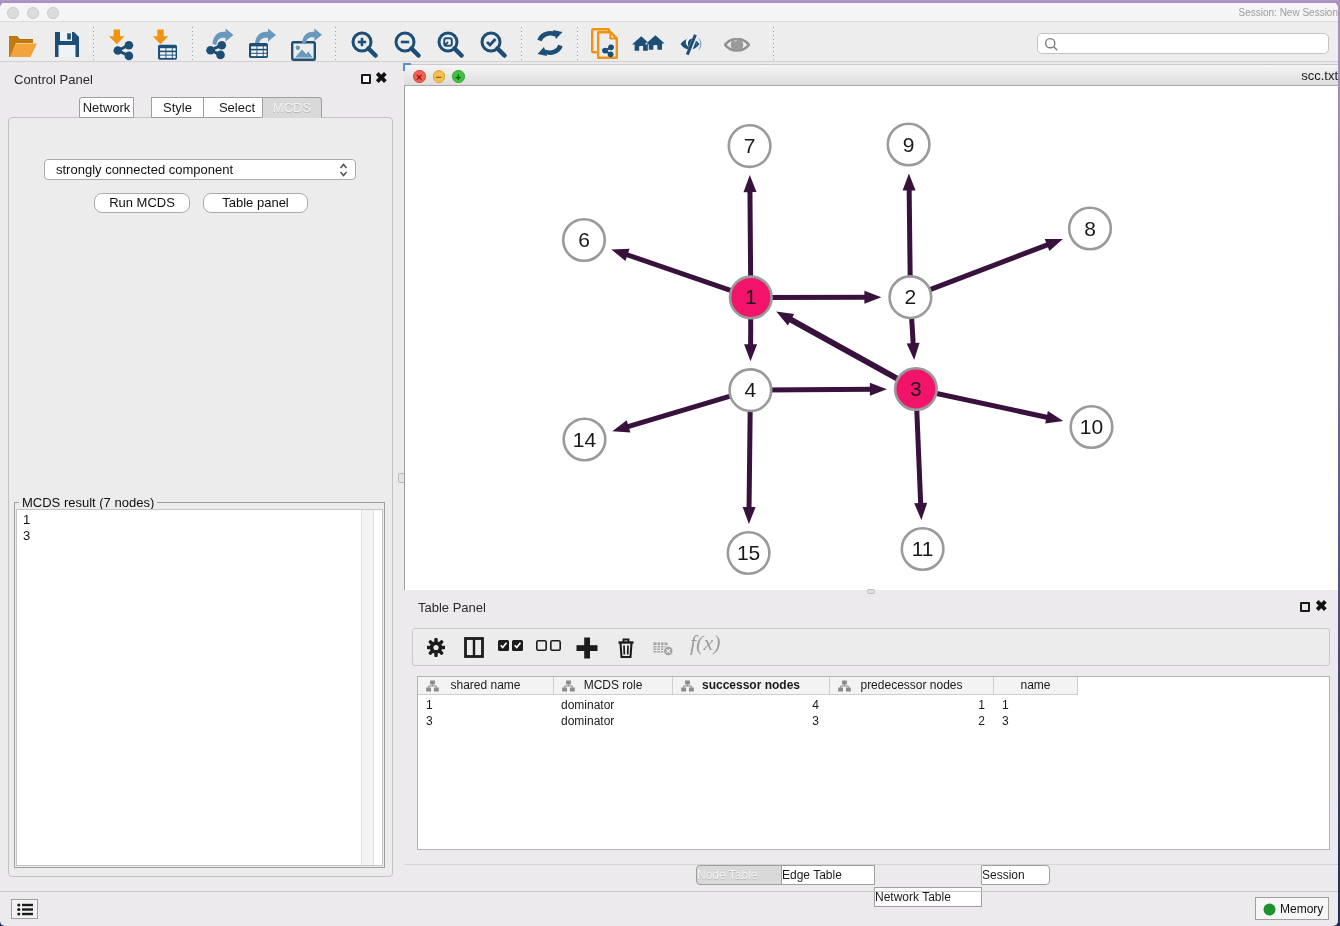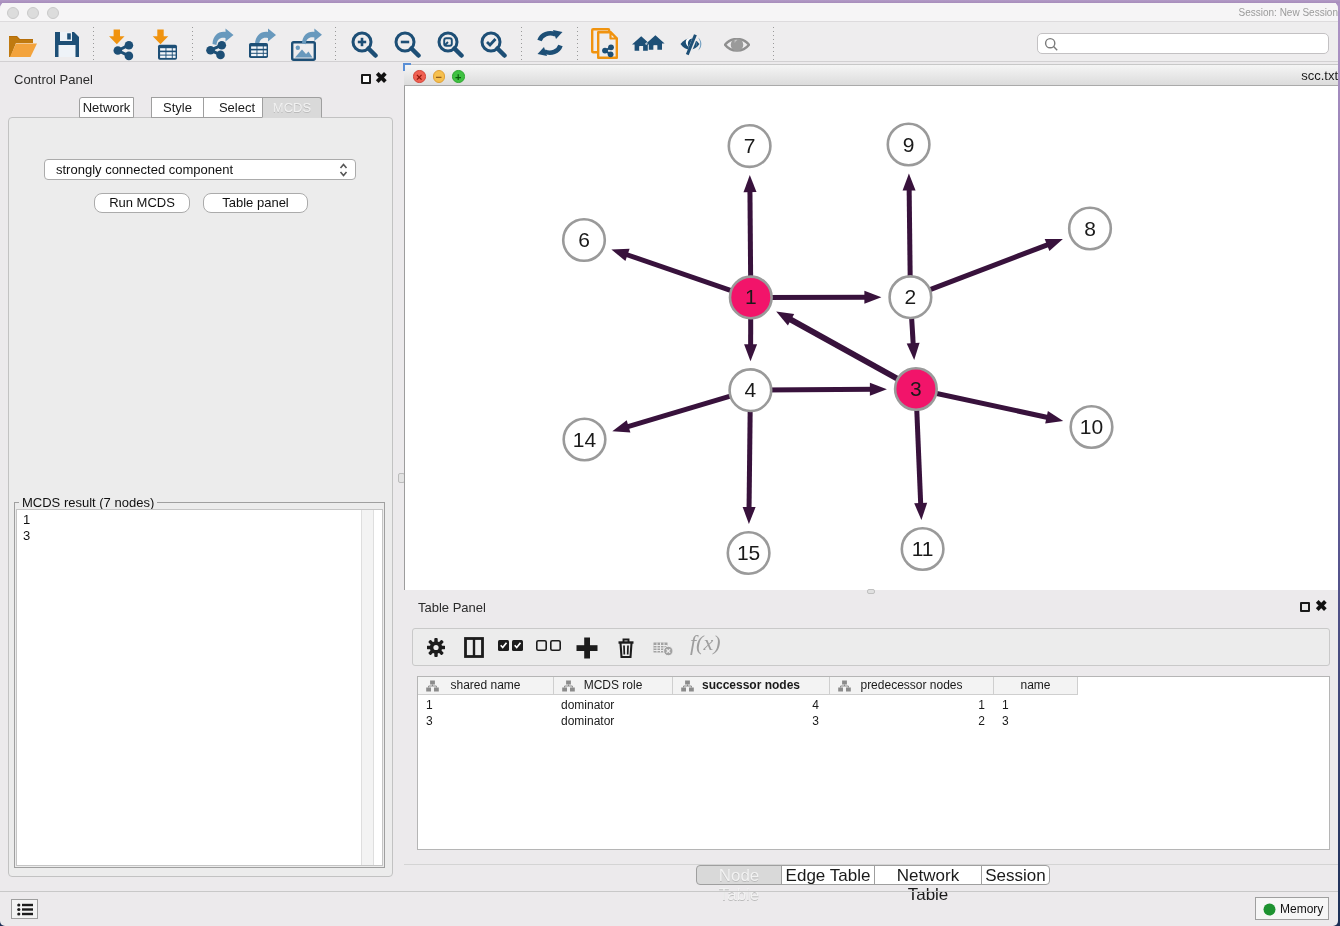--- a/index.html
+++ b/index.html
@@ -38,21 +38,21 @@
 #vhandle{left:398px;top:473px;width:7px;height:10px;background:#e3e3e3;border:1px solid #bcbcbc;border-radius:2px;}
 #hhandle{left:867px;top:589px;width:8px;height:5px;background:#e0e0e0;border:1px solid #c0c0c0;border-radius:2px;}
 
 #tphead{left:418px;top:600px;font-size:13px;color:#2b2b2b;}
 #tpsq{left:1300px;top:602px;width:10px;height:10px;border:2px solid #1a1a1a;border-radius:1px;background:#e9e9e9;}
 #tpx{left:1315px;top:597px;font-size:15px;font-weight:bold;color:#111;}
 #tptoolbar{left:412px;top:628px;width:918px;height:38px;background:#ececec;border:1px solid #c9c9c9;border-radius:3px;}
 #tptable{left:417px;top:676px;width:913px;height:174px;background:#fff;border:1px solid #b5b5b5;}
 .th{position:absolute;top:0;height:18px;background:#f3f3f3;border-right:1px solid #cfcfcf;border-bottom:1px solid #cfcfcf;font-size:12px;color:#1a1a1a;text-align:center;line-height:17px;}
 .td{position:absolute;font-size:12px;color:#1a1a1a;height:16px;line-height:16px;}
-.btab{position:absolute;top:865px;height:20px;border:1px solid #9f9f9f;background:#fff;font-size:17px;color:#1a1a1a;text-align:center;line-height:19px;}
+.btab{position:absolute;top:865px;height:20px;border:1px solid #9f9f9f;background:#fff;font-size:12px;color:#1a1a1a;text-align:left;line-height:19px;}
 #tpline{left:404px;top:864px;width:934px;height:1px;background:#d4d4d4;}
 
 #statusline{left:0;top:891px;width:1338px;height:1px;background:#c8c8c8;}
 #listbtn{left:11px;top:899px;width:27px;height:20px;background:#f3f3f3;border:1px solid #9f9f9f;}
 #membtn{left:1255px;top:897px;width:74px;height:23px;background:#f6f6f6;border:1px solid #9f9f9f;font-size:12px;color:#111;}
 </style></head>
 <body>
 <div id="desktop" class="abs"></div>
 <div id="window" class="abs">
 <div id="titlebar" class="abs">
@@ -398,21 +398,21 @@
       <div class="td" style="left:584px;top:20px;">1</div>
       <div class="td" style="left:8px;top:36px;">3</div>
       <div class="td" style="left:143px;top:36px;">dominator</div>
       <div class="td" style="left:255px;top:36px;width:146px;text-align:right;">3</div>
       <div class="td" style="left:412px;top:36px;width:155px;text-align:right;">2</div>
       <div class="td" style="left:584px;top:36px;">3</div>
     </div>
 <div id="tpline" class="abs"></div>
 <div class="btab" style="left:696px;width:86px;border-radius:4px 0 0 4px;background:#d9d9d9;color:#f2f2f2;text-shadow:0 1px 0 #bbb;">Node Table</div>
 <div class="btab" style="left:781px;width:94px;">Edge Table</div>
-<div class="btab" style="left:874px;width:108px;">Network Table</div>
+<div class="btab" style="left:874px;width:108px;margin-top:22px;">Network Table</div>
 <div class="btab" style="left:981px;width:69px;border-radius:0 4px 4px 0;">Session</div>
 <div id="statusline" class="abs"></div>
 <div id="listbtn" class="abs">
       <svg class="abs" style="left:5px;top:3px;" width="16" height="13" viewBox="0 0 16 13">
         <g fill="#1c1c1c">
           <circle cx="1.8" cy="2" r="1.6"></circle>
           <rect x="5" y="0.8" width="11" height="2.4"></rect>
           <circle cx="1.8" cy="6.5" r="1.6"></circle>
           <rect x="5" y="5.3" width="11" height="2.4"></rect>
           <circle cx="1.8" cy="11" r="1.6"></circle>

